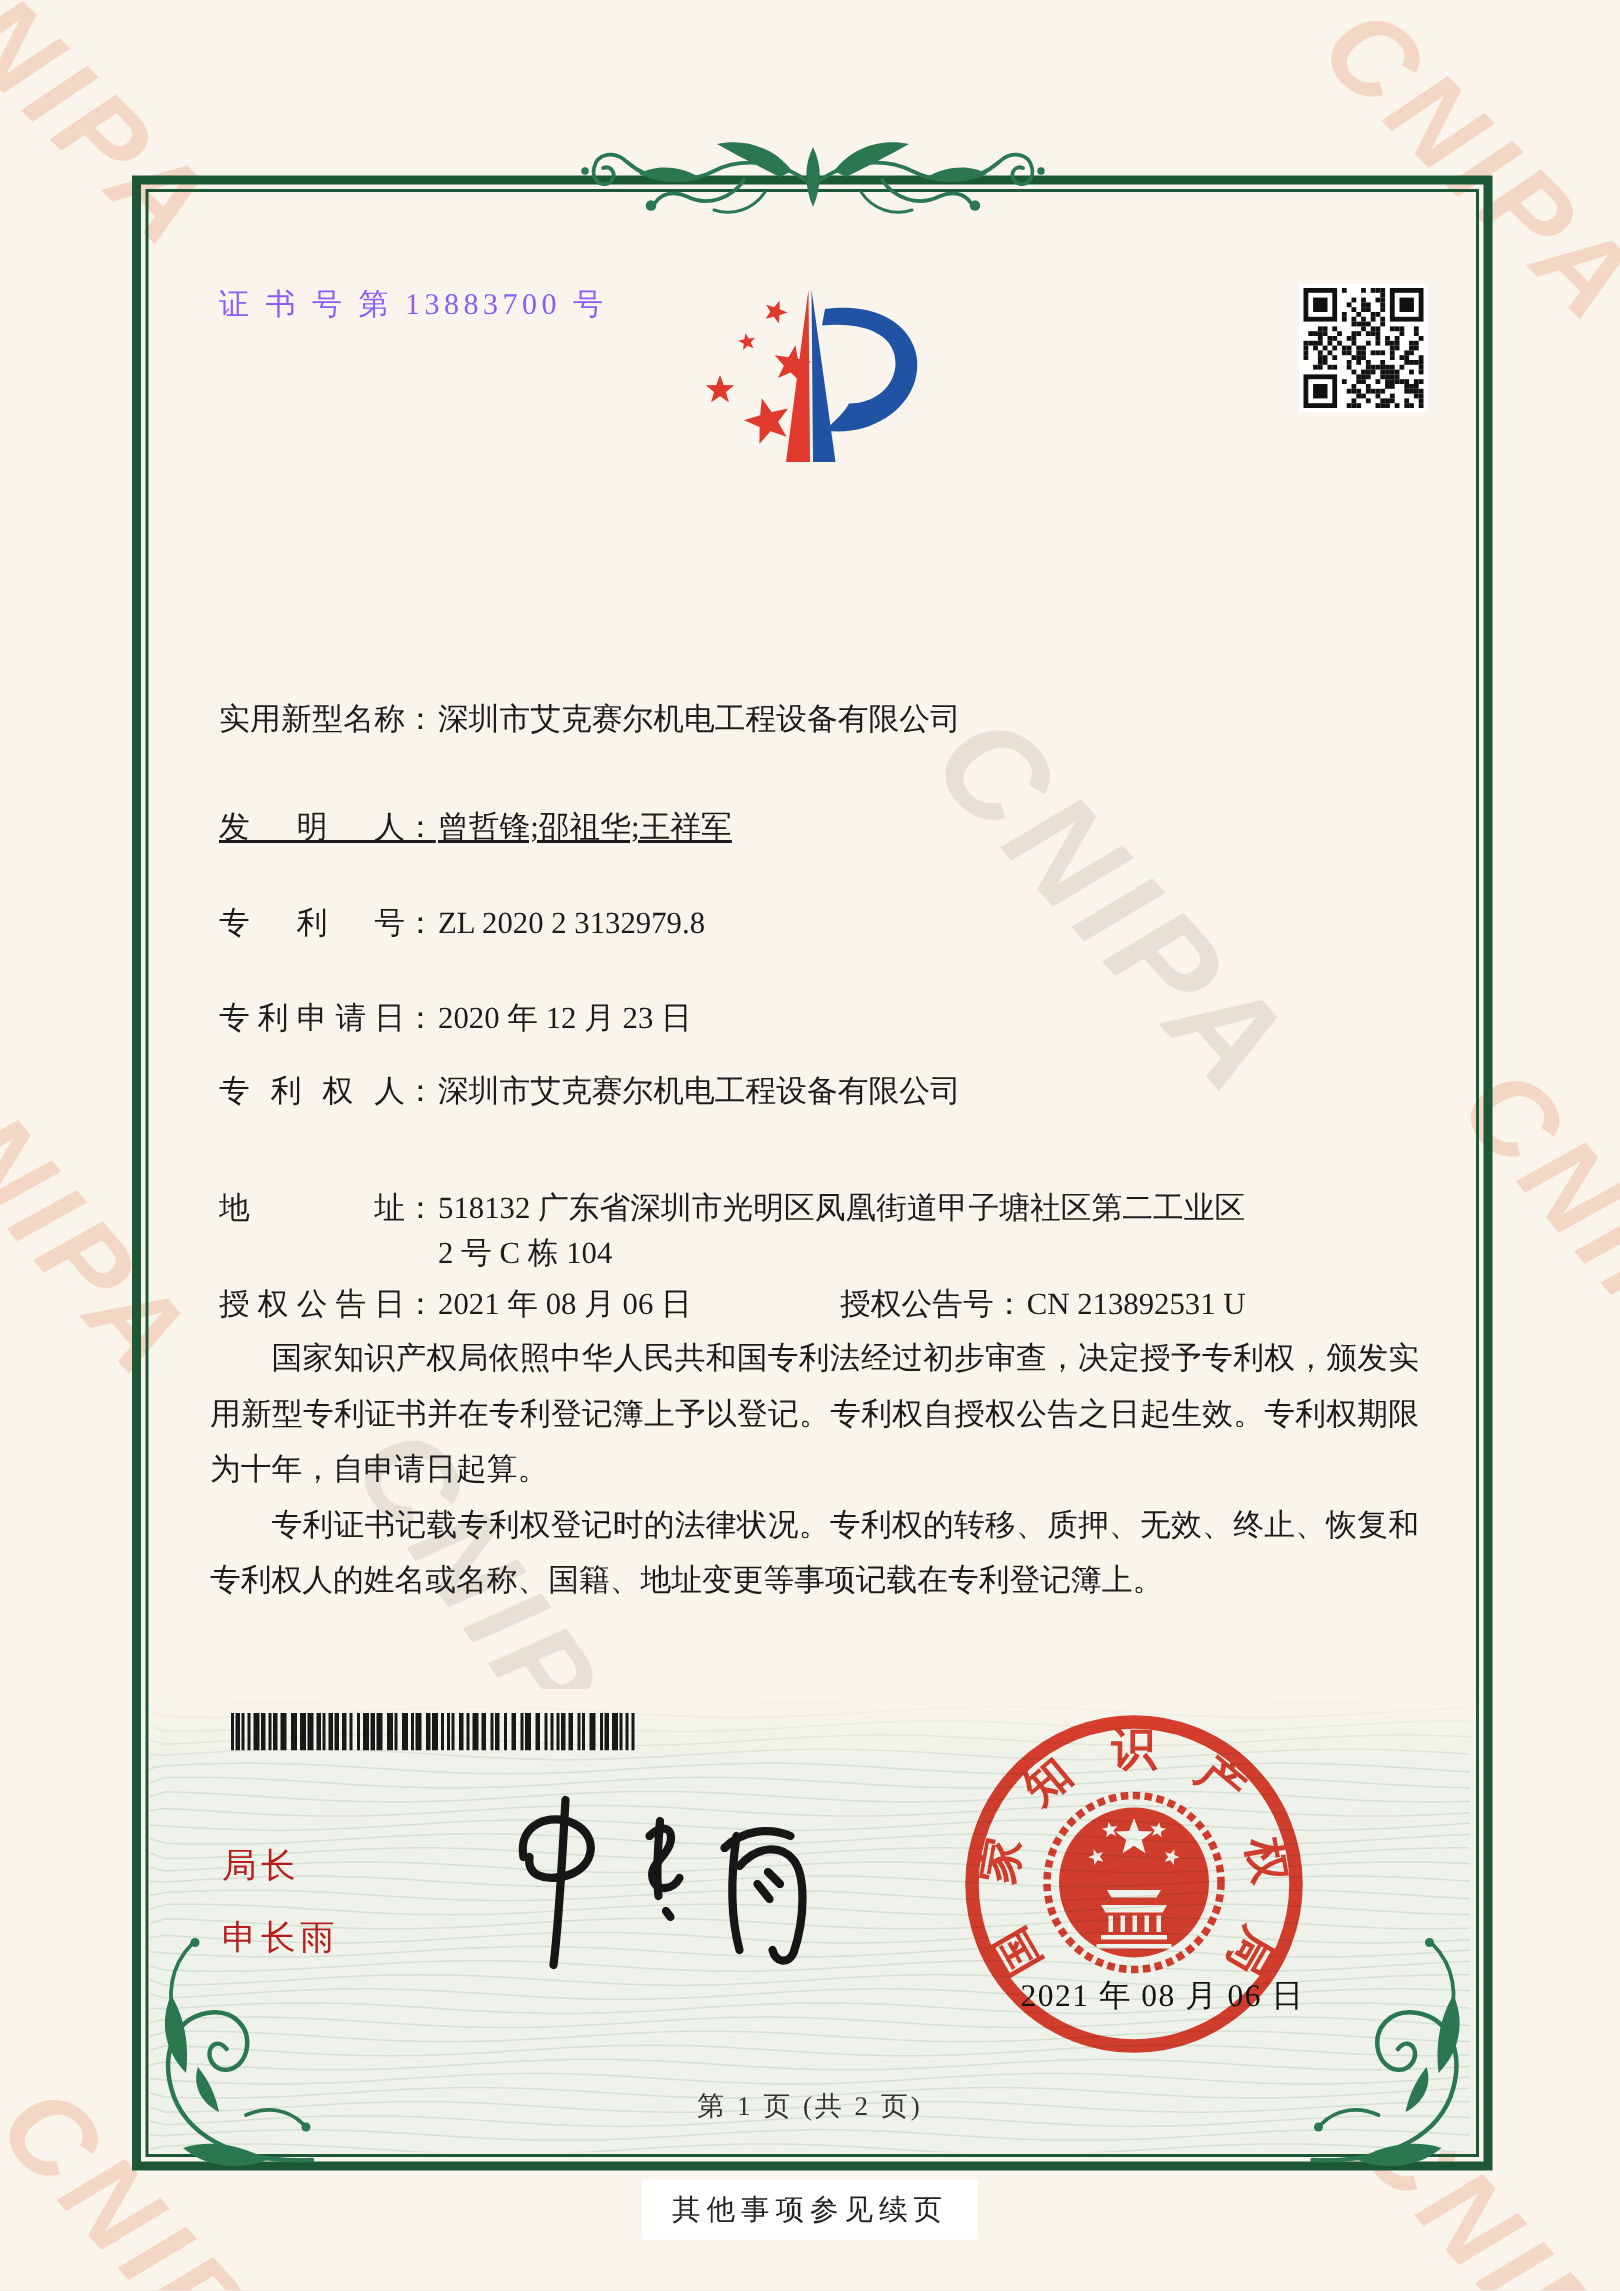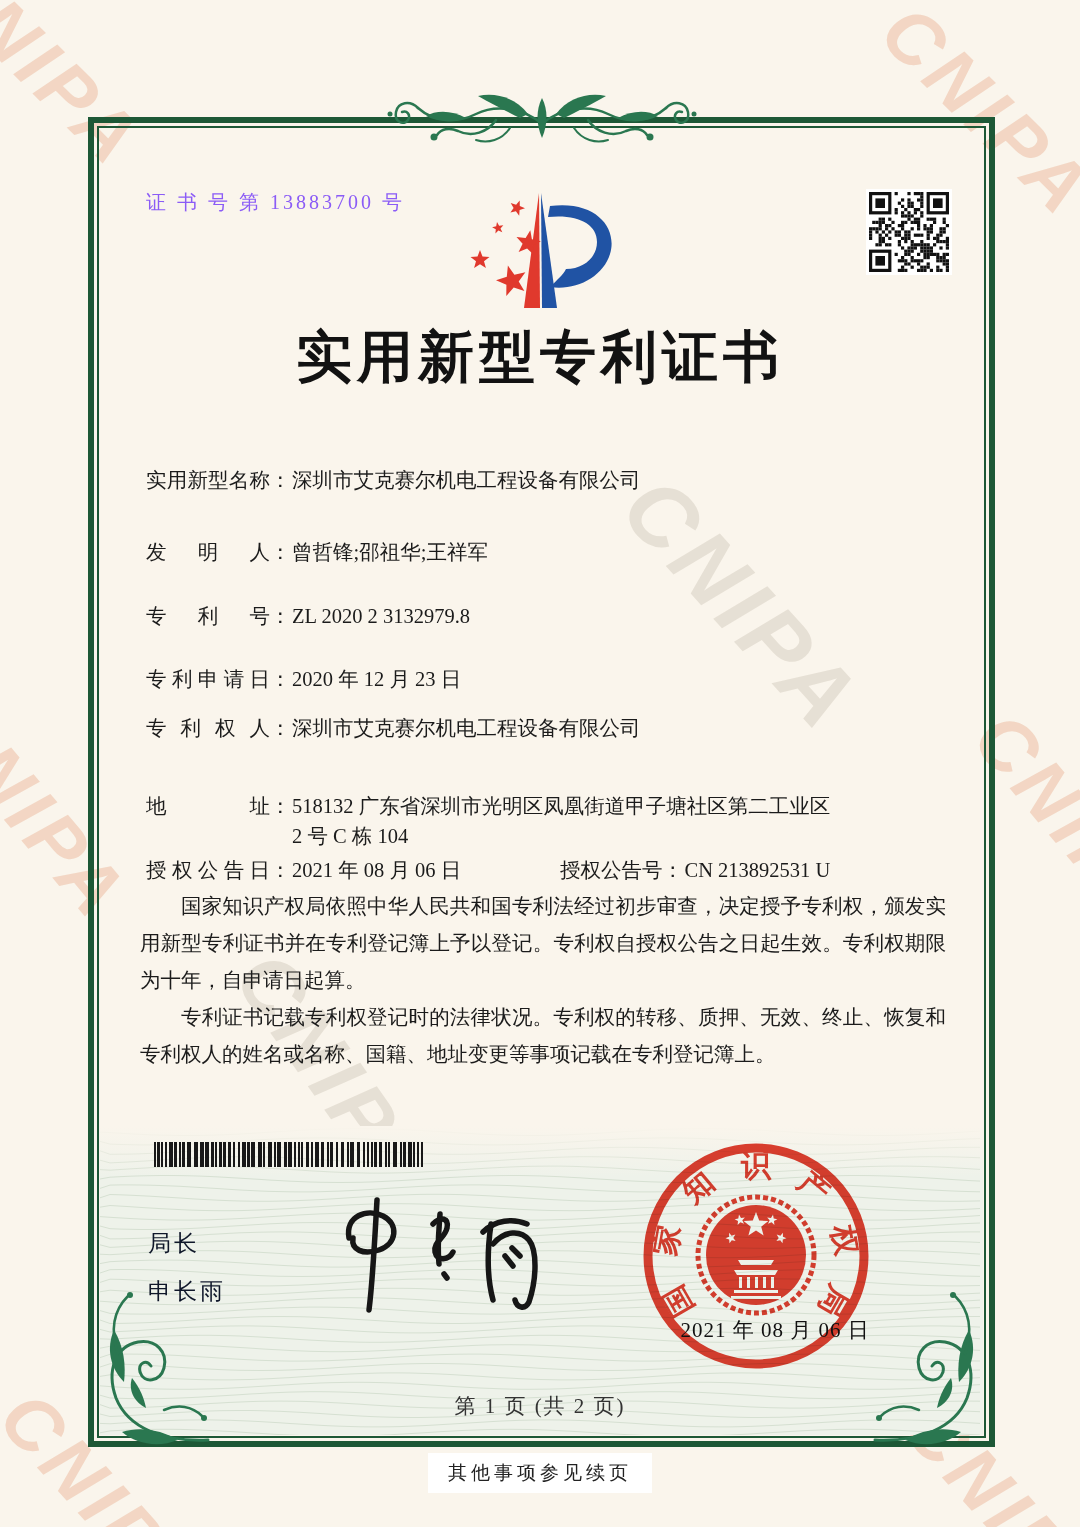--- a/index.html
+++ b/index.html
@@ -32,27 +32,27 @@
   .flabel{display:inline-block;width:124px;text-align:justify;text-align-last:justify;flex:none;}
   .fcolon{flex:none;width:22px;}
   .fvalue{flex:1;}
   .gdate{flex:none;width:268px;}
   .glabel2{flex:none;}
   .paras{position:absolute;left:140px;top:888px;width:806px;font-size:20.5px;line-height:37px;
       text-align:justify;z-index:5;}
   .paras p{margin:0;text-indent:2em;}
   .barcode{position:absolute;left:152px;top:1142px;z-index:5;}
   .commissioner{position:absolute;left:148px;top:1228px;z-index:5;
-      font-family:"Liberation Sans","DejaVu Sans",sans-serif;font-size:23px;color:#0f172a;letter-spacing:3px;}
+      font-family:"Liberation Sans","DejaVu Sans",sans-serif;font-size:23px;color:#b91c1c;letter-spacing:3px;}
   .commissioner div{margin-bottom:17px;}
   .signature{position:absolute;left:315px;top:1186px;z-index:6;}
   .seal{position:absolute;left:640px;top:1140px;z-index:6;mix-blend-mode:multiply;opacity:0.95;}
   .seal-date{position:absolute;left:660px;top:1316px;width:230px;text-align:center;
       font-size:21px;letter-spacing:1px;color:#111;z-index:7;}
-  .page-info{position:absolute;left:0;right:0;top:1392px;text-align:center;font-size:21px;
+  .page-info{position:absolute;left:0;right:0;top:1392px;text-align:center;font-size:18px;
       letter-spacing:2px;color:#333;z-index:5;}
   .footer-note{position:absolute;left:0;right:0;top:1453px;text-align:center;z-index:5;}
   .footer-note span{display:inline-block;background:#ffffff;padding:7px 20px;font-size:19px;
       letter-spacing:4px;color:#222;}
 </style>
 </head>
 <body>
 
 <div class="page">
 
@@ -375,37 +375,36 @@
         <rect x="51.0" y="79.8" width="3.2" height="3.2" fill="#111"></rect>
         <rect x="54.2" y="79.8" width="3.2" height="3.2" fill="#111"></rect>
         <rect x="57.4" y="79.8" width="3.2" height="3.2" fill="#111"></rect>
         <rect x="63.8" y="79.8" width="3.2" height="3.2" fill="#111"></rect>
         <rect x="70.2" y="79.8" width="3.2" height="3.2" fill="#111"></rect>
         <rect x="73.4" y="79.8" width="3.2" height="3.2" fill="#111"></rect>
         <rect x="79.8" y="79.8" width="3.2" height="3.2" fill="#111"></rect>
       </svg>
   </div>
 
-  <div class="title">实用新型专利证书</div>
 
   <div class="fields" id="field-rows">
     <div class="frow" style="top:390px;">
       <span class="flabel">授权公告日</span>
         <span class="fcolon">：</span>
         <span class="fvalue gdate">2021 年 08 月 06 日</span>
         <span class="glabel2">授权公告号</span>
         <span class="fcolon">：</span>
         <span class="fvalue">CN 213892531 U</span>
     </div>
   <div class="frow" style="top: 0px;">
         <span class="flabel">实用新型名称</span>
         <span class="fcolon">：</span>
         <span class="fvalue">深圳市艾克赛尔机电工程设备有限公司</span>
       </div>
-      <div class="frow" style="top: 72px;">
+      <div class="frow" style="top: 72px; text-decoration: underline;">
         <span class="flabel">发明人</span>
         <span class="fcolon">：</span>
         <span class="fvalue">曾哲锋;邵祖华;王祥军</span>
       </div>
       <div class="frow" style="top: 136px;">
         <span class="flabel">专利号</span>
         <span class="fcolon">：</span>
         <span class="fvalue">ZL 2020 2 3132979.8</span>
       </div>
       <div class="frow" style="top: 199px;">

